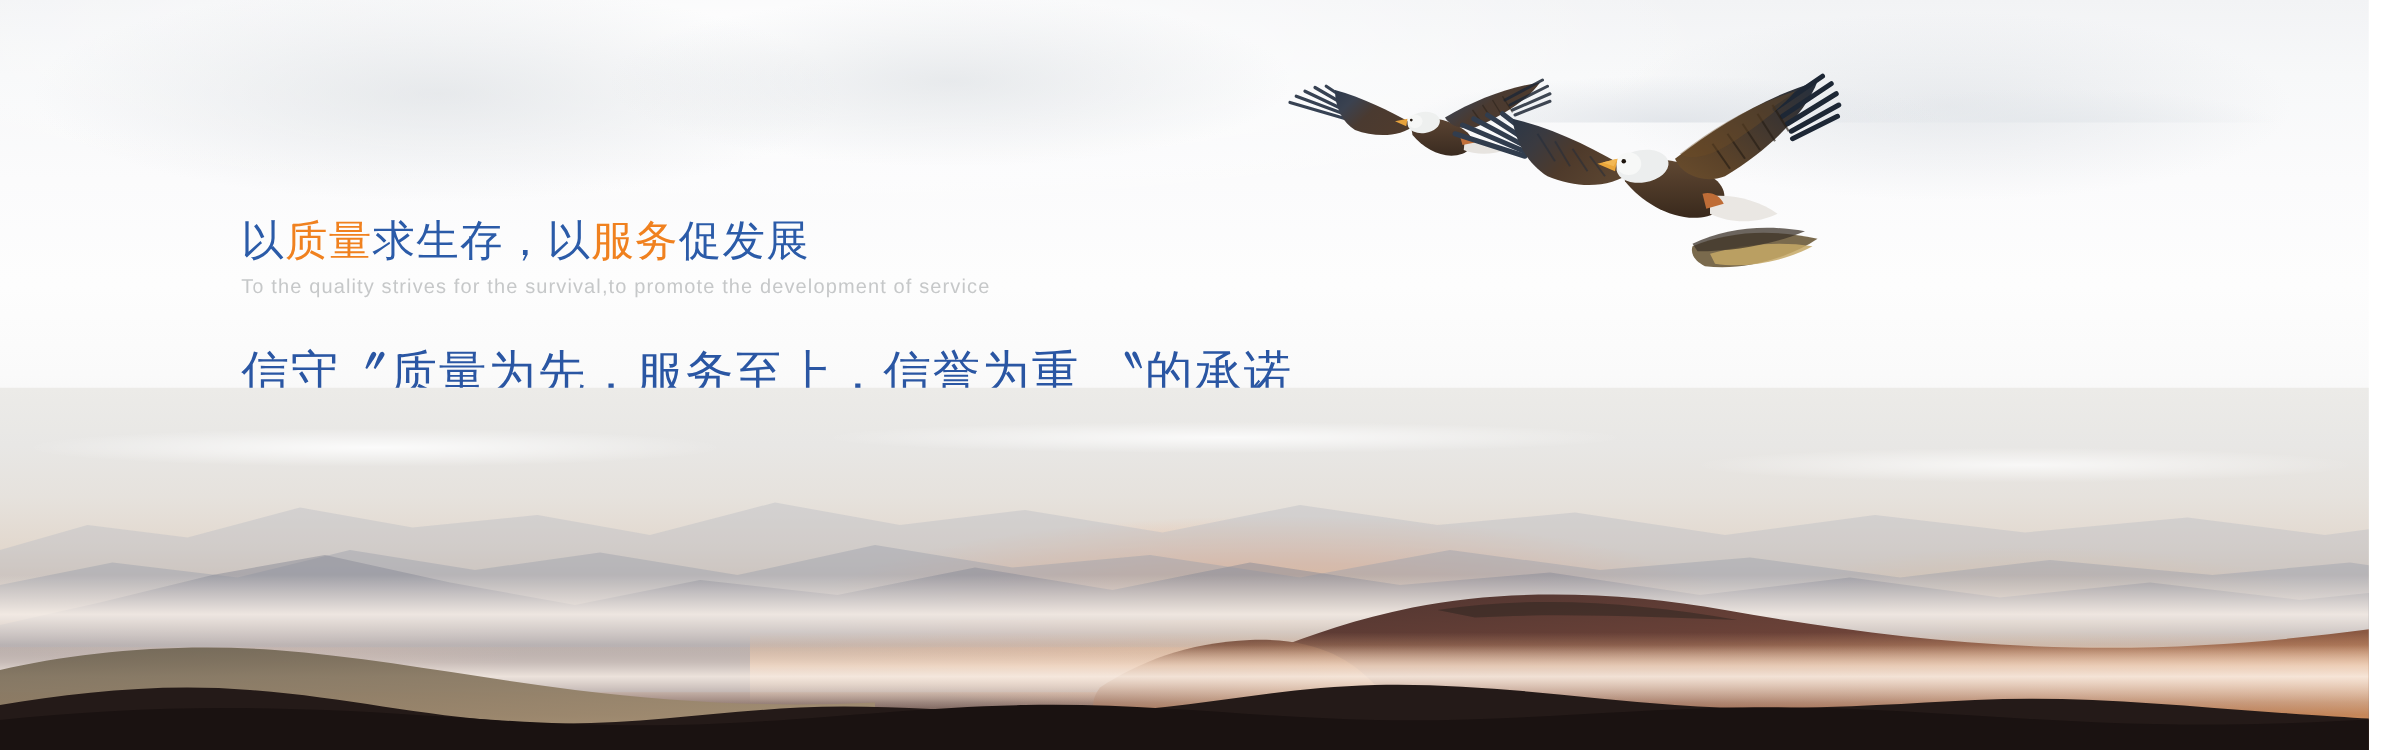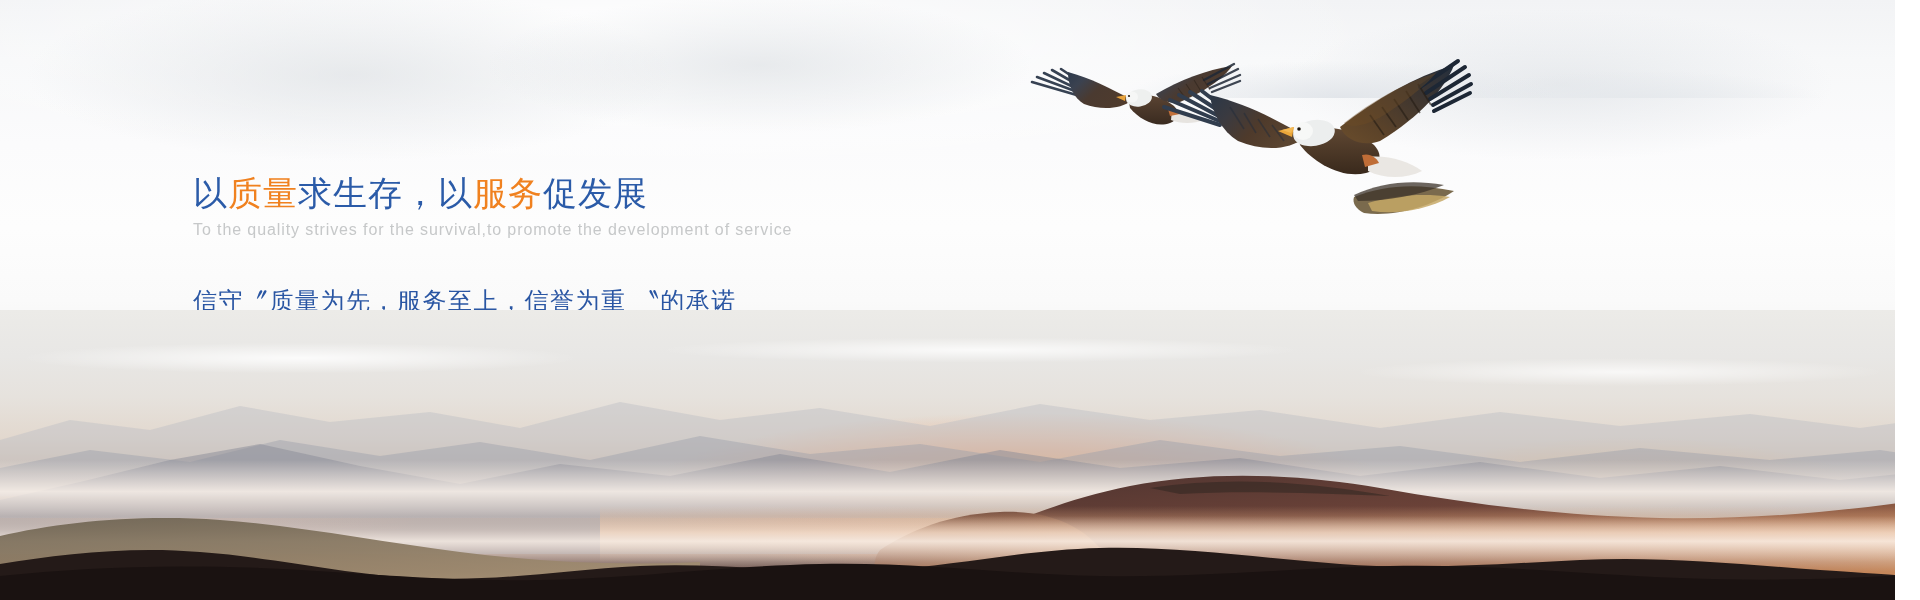--- a/index.html
+++ b/index.html
@@ -70,22 +70,22 @@
   .sub-1 {
     margin-top:8px;
     font-size:16px;
     letter-spacing:.9px;
     color:#c6c8c9;
     white-space:nowrap;
     font-weight:400;
   }
 
   .headline-2 {
-    margin-top:48px;
-    font-size:24px;
+    margin-top:38px;
+    font-size:38px;
     letter-spacing:1.5px;
     color:#2a56a3;
     white-space:nowrap;
     line-height:1.2;
     font-weight:400;
   }
 
   .sub-2 {
     margin-top:9px;
     font-size:15px;

